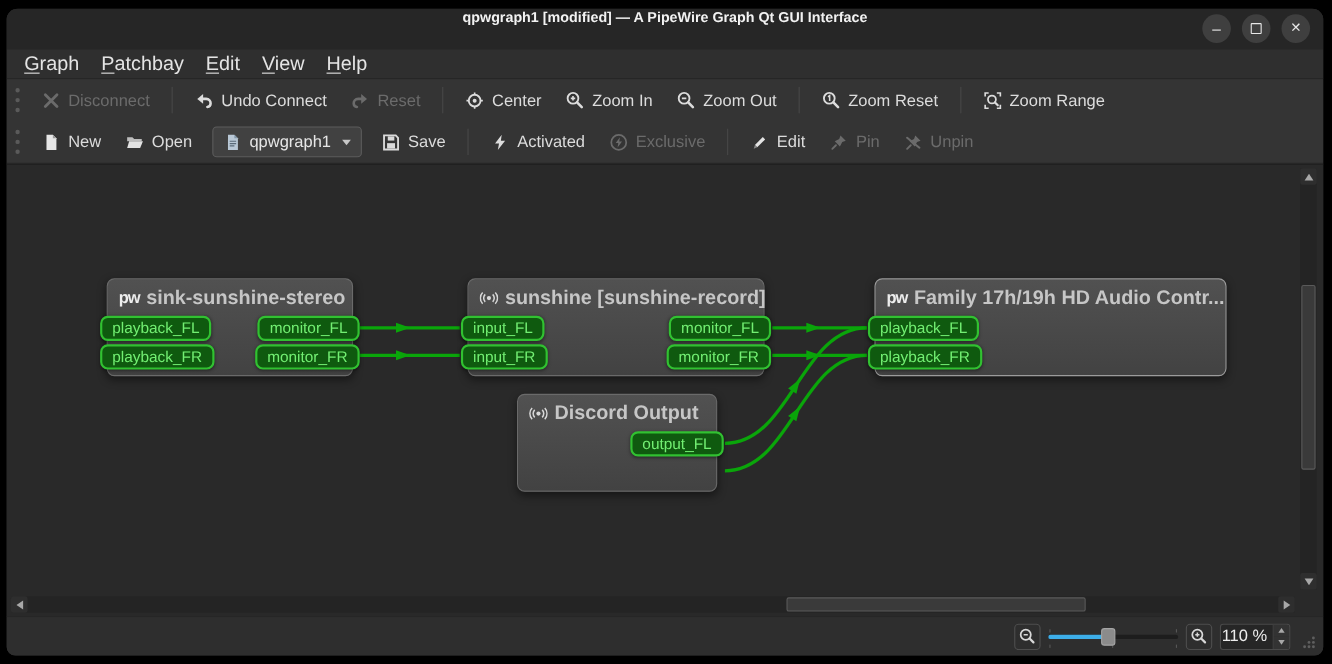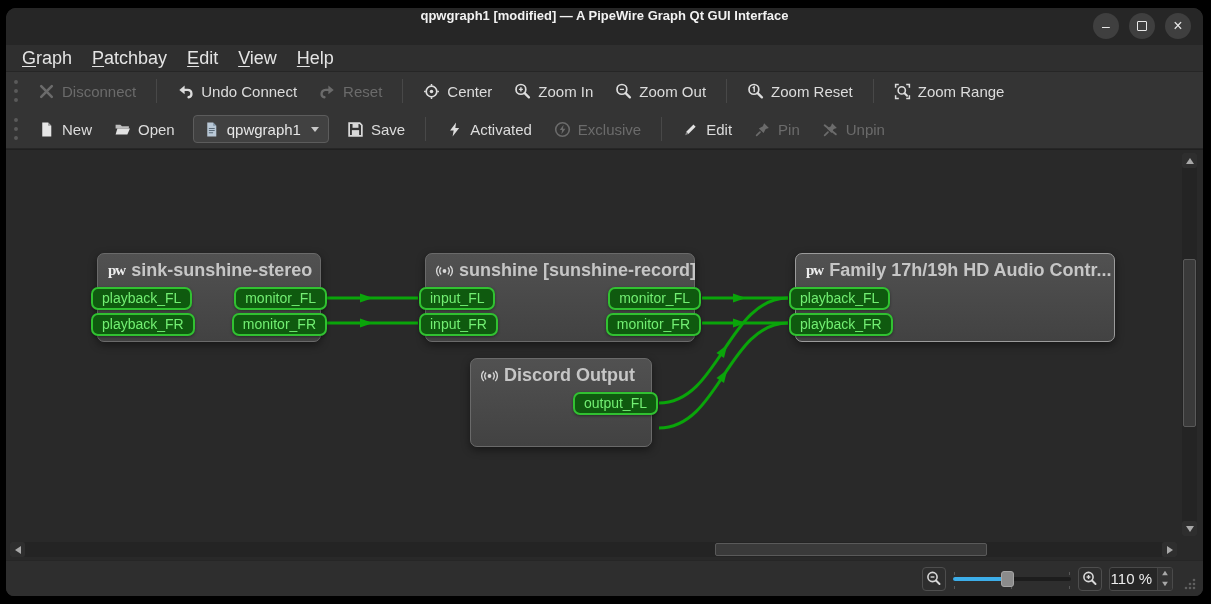--- a/index.html
+++ b/index.html
@@ -46,21 +46,21 @@
   
   .canvas { position:relative; height:411px; background:#292929; border-top:1px solid #202020; }
   .edges { position:absolute; left:0; top:0; }
 
   .node { position:absolute; background:linear-gradient(#515151,#424242);
           border:1px solid #6a6a6a; border-radius:7px; box-shadow:0 3px 8px rgba(0,0,0,.45); }
   .node.bright { border-color:#9b9b9b; }
   .node-header { display:flex; align-items:center; gap:6px; height:33px; padding:0 10px; }
   .node-title { color:#c6c6c6; font-size:18px; font-weight:bold; white-space:nowrap; }
   .pw-glyph { color:#ededed; font-size:15px; font-weight:bold; letter-spacing:-1px;
-              font-family:Liberation Serif, serif; }
+              font-family:Liberation Sans, sans-serif; }
   .bcast svg { width:18px; height:18px; display:block; }
 
   .port-row { display:flex; justify-content:space-between; margin:0 -7px 3px -7px; }
   .port-row.only-in { justify-content:flex-start; }
   .port-row.only-out { justify-content:flex-end; }
   .port { height:23px; line-height:19px; padding:0 9px; border:2px solid #31c131;
           background:#0f5a0f; color:#72ef72; font-size:14px; border-radius:7px;
           box-shadow:0 1px 3px rgba(0,0,0,.4); white-space:nowrap; }
 
   

